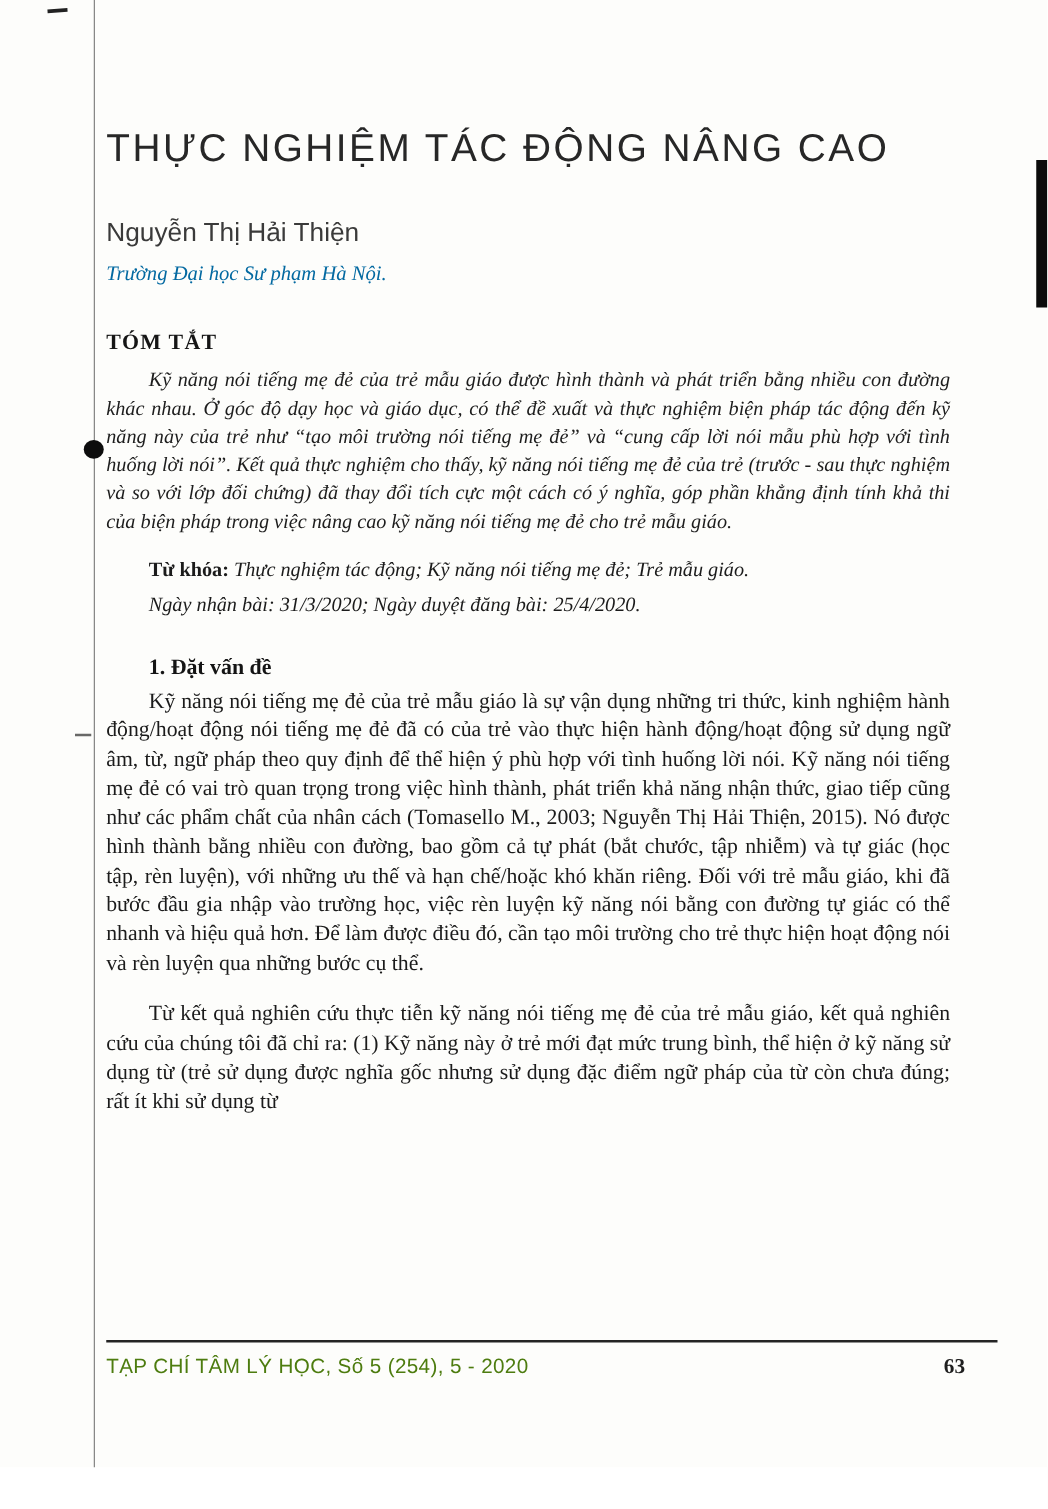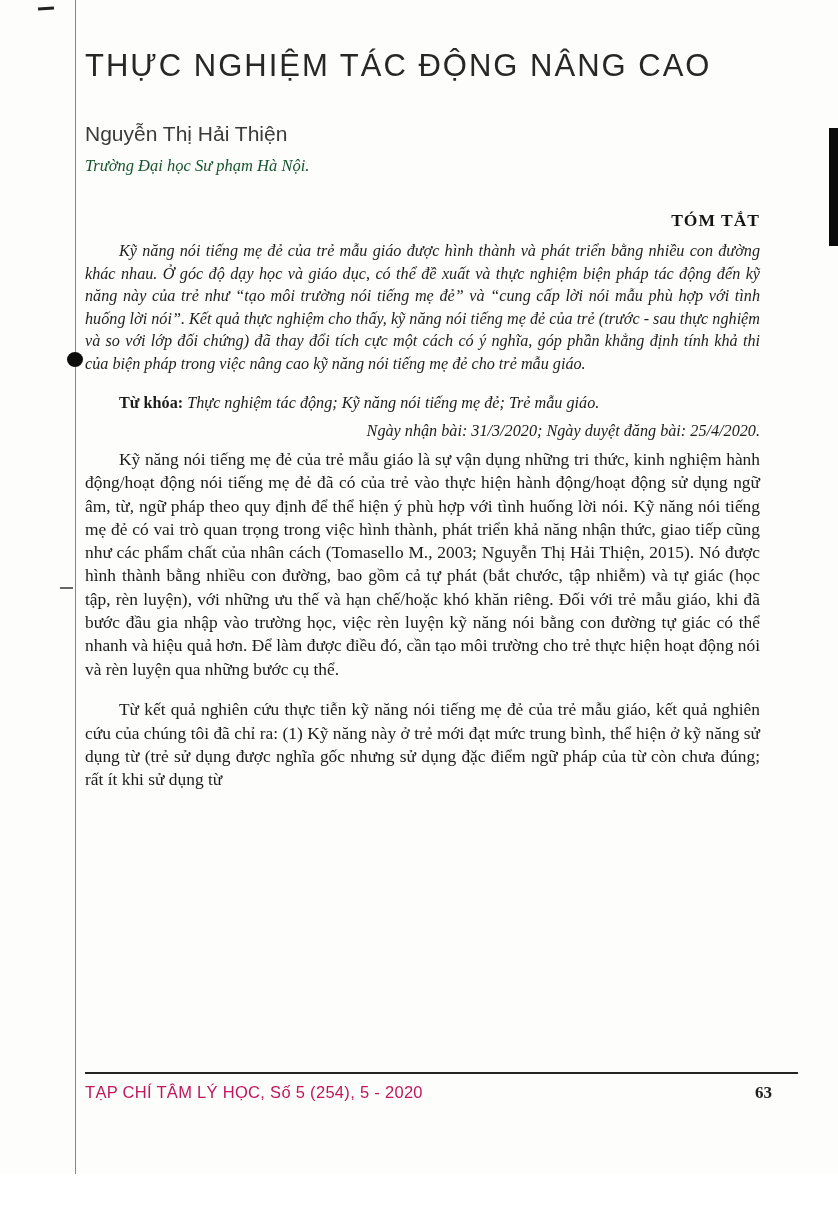--- a/index.html
+++ b/index.html
@@ -4,21 +4,21 @@
 <style>
   html, body { margin: 0; padding: 0; background: #ffffff; }
   .page {
     position: relative;
     width: 838px;
     height: 1174px;
     background: #fdfdfb;
     overflow: hidden;
     color: #1b1b1b;
     box-sizing: border-box;
-    padding: 42px 78px 0 85px;
+    padding: 95px 78px 0 85px;
     font-family: "Liberation Serif", serif;
   }
   
   .left-hairline {
     position: absolute; left: 75px; top: 0; width: 1px; height: 1207px;
     background: rgba(40,40,40,0.55);
   }
   .left-tick-top {
     position: absolute; left: 38px; top: 7px; width: 16px; height: 3px;
     background: #222; transform: rotate(-4deg);
@@ -48,25 +48,25 @@
   .byline {
     margin-top: 32px;
     font-family: "Liberation Sans", sans-serif;
     font-size: 21px;
     color: #3a3a3a;
   }
   .affiliation {
     margin-top: 10px;
     font-style: italic;
     font-size: 16.5px;
-    color: #14532d;
+    color: #0369a1;
   }
   .abstract-heading {
     margin-top: 34px;
-    text-align: right;
+    text-align: left;
     font-weight: bold;
     font-size: 17.5px;
     letter-spacing: 1px;
     color: #151515;
   }
   .abstract-body {
     margin-top: 9px;
     font-style: italic;
     font-size: 16.2px;
     line-height: 22.6px;
@@ -81,21 +81,20 @@
     font-size: 16.2px;
     line-height: 22.6px;
   }
   .keywords-label { font-weight: bold; font-style: normal; font-weight: 700; }
   .dates-line {
     margin-top: 6px;
     padding-left: 34px;
     font-style: italic;
     font-size: 16.2px;
     line-height: 22.6px;
-    text-align: right;
   }
   .section-heading {
     margin-top: 27px;
     padding-left: 34px;
     font-weight: bold;
     font-size: 17.5px;
     color: #141414;
   }
   .body-para {
     margin-top: 5px;
@@ -120,21 +119,21 @@
   .footer-row {
     margin-top: 9px;
     display: flex;
     justify-content: space-between;
     align-items: baseline;
   }
   .footer-journal {
     font-family: "Liberation Sans", sans-serif;
     font-size: 16.5px;
     letter-spacing: 0.3px;
-    color: #be185d;
+    color: #4d7c0f;
   }
   .footer-pagenum {
     font-size: 17px;
     padding-right: 26px;
     color: #1e1e1e;
     font-weight: bold;
   }
 </style>
 </head>
 <body>
@@ -154,20 +153,21 @@
   <div class="byline">Nguyễn Thị Hải Thiện</div>
   <div class="affiliation">Trường Đại học Sư phạm Hà Nội.</div>
 
   <div class="abstract-heading">TÓM TẮT</div>
   <p class="abstract-body">Kỹ năng nói tiếng mẹ đẻ của trẻ mẫu giáo được hình thành và phát triển bằng nhiều con đường khác nhau. Ở góc độ dạy học và giáo dục, có thể đề xuất và thực nghiệm biện pháp tác động đến kỹ năng này của trẻ như “tạo môi trường nói tiếng mẹ đẻ” và “cung cấp lời nói mẫu phù hợp với tình huống lời nói”. Kết quả thực nghiệm cho thấy, kỹ năng nói tiếng mẹ đẻ của trẻ (trước - sau thực nghiệm và so với lớp đối chứng) đã thay đổi tích cực một cách có ý nghĩa, góp phần khẳng định tính khả thi của biện pháp trong việc nâng cao kỹ năng nói tiếng mẹ đẻ cho trẻ mẫu giáo.</p>
   <div class="keywords-line">
     <span class="keywords-label">Từ khóa:</span><span> Thực nghiệm tác động; Kỹ năng nói tiếng mẹ đẻ; Trẻ mẫu giáo.</span>
   </div>
   <div class="dates-line">Ngày nhận bài: 31/3/2020; Ngày duyệt đăng bài: 25/4/2020.</div>
 
+  <div class="section-heading">1. Đặt vấn đề</div>
   <p class="body-para">Kỹ năng nói tiếng mẹ đẻ của trẻ mẫu giáo là sự vận dụng những tri thức, kinh nghiệm hành động/hoạt động nói tiếng mẹ đẻ đã có của trẻ vào thực hiện hành động/hoạt động sử dụng ngữ âm, từ, ngữ pháp theo quy định để thể hiện ý phù hợp với tình huống lời nói. Kỹ năng nói tiếng mẹ đẻ có vai trò quan trọng trong việc hình thành, phát triển khả năng nhận thức, giao tiếp cũng như các phẩm chất của nhân cách (Tomasello M., 2003; Nguyễn Thị Hải Thiện, 2015). Nó được hình thành bằng nhiều con đường, bao gồm cả tự phát (bắt chước, tập nhiễm) và tự giác (học tập, rèn luyện), với những ưu thế và hạn chế/hoặc khó khăn riêng. Đối với trẻ mẫu giáo, khi đã bước đầu gia nhập vào trường học, việc rèn luyện kỹ năng nói bằng con đường tự giác có thể nhanh và hiệu quả hơn. Để làm được điều đó, cần tạo môi trường cho trẻ thực hiện hoạt động nói và rèn luyện qua những bước cụ thể.</p>
   <p class="body-para">Từ kết quả nghiên cứu thực tiễn kỹ năng nói tiếng mẹ đẻ của trẻ mẫu giáo, kết quả nghiên cứu của chúng tôi đã chỉ ra: (1) Kỹ năng này ở trẻ mới đạt mức trung bình, thể hiện ở kỹ năng sử dụng từ (trẻ sử dụng được nghĩa gốc nhưng sử dụng đặc điểm ngữ pháp của từ còn chưa đúng; rất ít khi sử dụng từ</p>
 
   <div class="footer">
     <div class="footer-rule"></div>
     <div class="footer-row">
       <span class="footer-journal">TẠP CHÍ TÂM LÝ HỌC, Số 5 (254), 5 - 2020</span>
       <span class="footer-pagenum">63</span>
     </div>
   </div>

